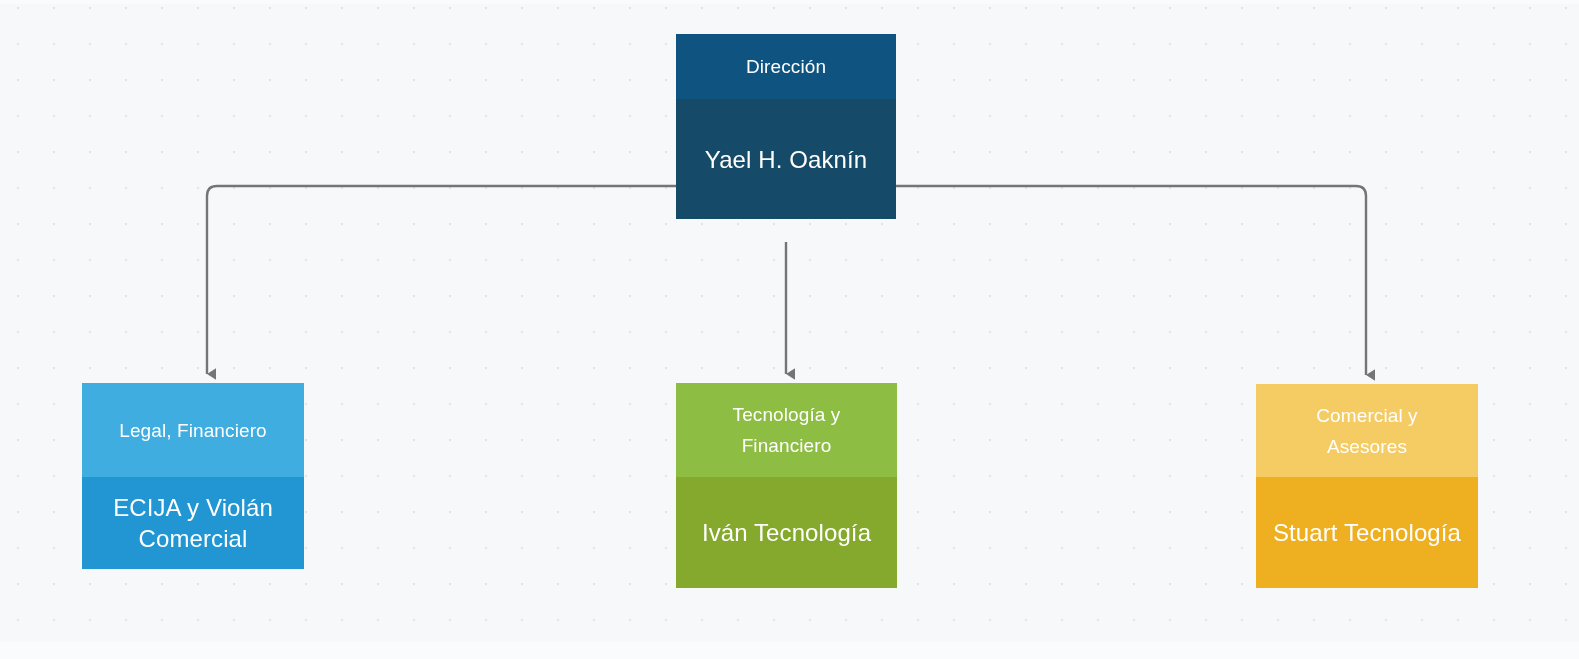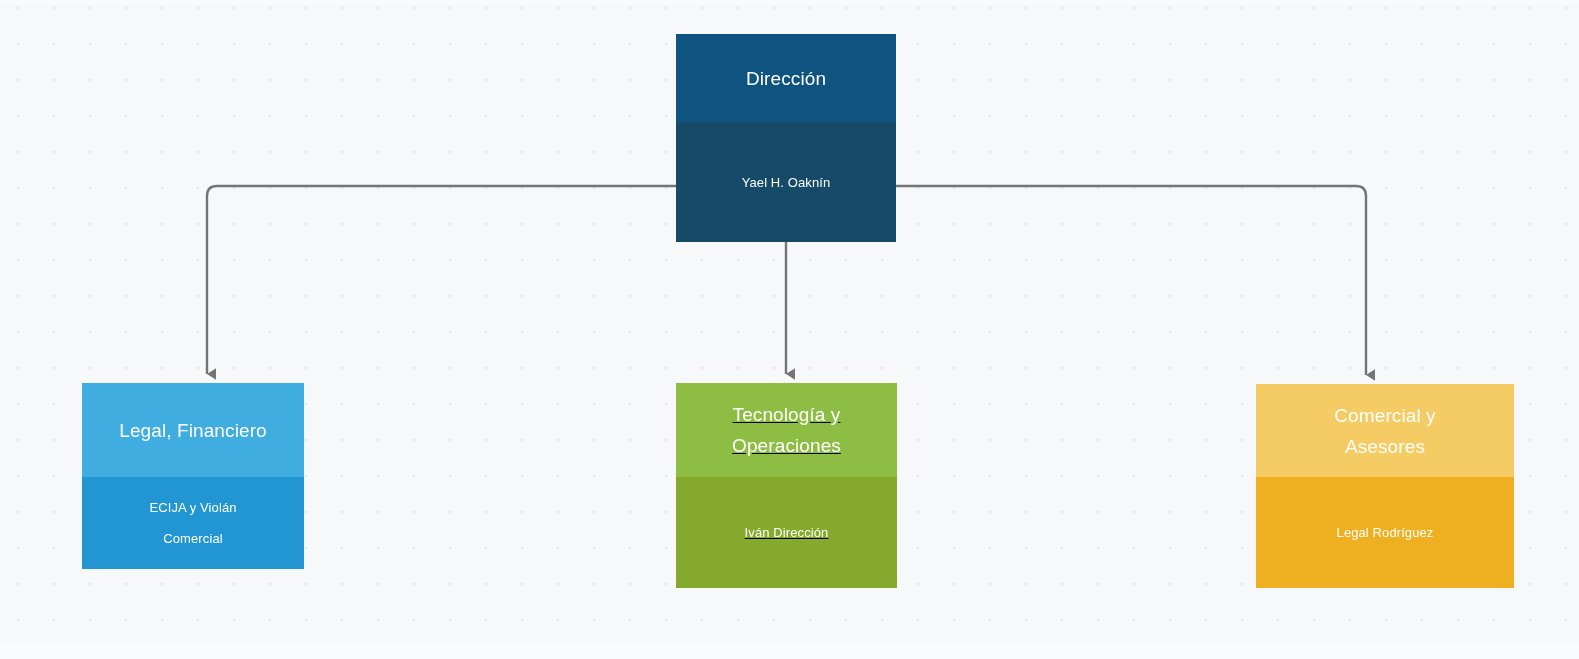--- a/index.html
+++ b/index.html
@@ -55,42 +55,42 @@
     box-sizing: border-box;
     padding: 0 10px;
   }
   .node .seg-title {
     font-size: 19px;
     line-height: 31px;
     font-weight: 400;
     letter-spacing: 0.1px;
   }
   .node .seg-person {
-    font-size: 13px;
+    font-size: 24px;
     line-height: 31px;
     font-weight: 400;
     letter-spacing: 0.1px;
   }
   .node .seg span { display: block; }
 
   
   #node-root { left: 676px; top: 34px; width: 220px; height: 208px; }
-  #node-root .seg-title  { height: 88px; background: #0f5480; }
+  #node-root .seg-title  { height: 65px; background: #0f5480; }
   #node-root .seg-person { height: 120px; background: #154b69; }
 
   
   #node-legal { left: 82px; top: 383px; width: 222px; height: 205px; }
   #node-legal .seg-title  { height: 94px; background: #3fade0; }
   #node-legal .seg-person { height: 92px; background: #2196d3; }
 
-  #node-tech { left: 676px; top: 383px; width: 221px; height: 263px; text-decoration: underline; }
+  #node-tech { left: 676px; top: 383px; width: 221px; height: 263px; }
   #node-tech .seg-title  { height: 94px; background: #8dbe43; }
   #node-tech .seg-person { height: 111px; background: #85a92c; }
 
-  #node-comercial { left: 1256px; top: 384px; width: 258px; height: 204px; }
+  #node-comercial { left: 1256px; top: 384px; width: 222px; height: 204px; }
   #node-comercial .seg-title  { height: 93px; background: #f5cb63; }
   #node-comercial .seg-person { height: 111px; background: #eeaf20; }
 </style>
 </head>
 <body>
 
 <div id="canvas">
 
   <div class="edge-band top"></div>
   <div class="edge-band bottom"></div>
@@ -129,33 +129,33 @@
         <span>ECIJA y Violán</span>
         <span>Comercial</span>
       </div>
     </div>
   </div>
 
   <div class="node" id="node-tech">
     <div class="seg seg-title">
       <div>
         <span>Tecnología y</span>
-        <span>Operaciones</span>
+        <span>Financiero</span>
       </div>
     </div>
     <div class="seg seg-person">
-      <span>Iván Dirección</span>
+      <span>Iván Tecnología</span>
     </div>
   </div>
 
   <div class="node" id="node-comercial">
     <div class="seg seg-title">
       <div>
         <span>Comercial y</span>
         <span>Asesores</span>
       </div>
     </div>
     <div class="seg seg-person">
-      <span>Legal Rodríguez</span>
+      <span>Stuart Tecnología</span>
     </div>
   </div>
 
 </div>
 
 </body></html>

